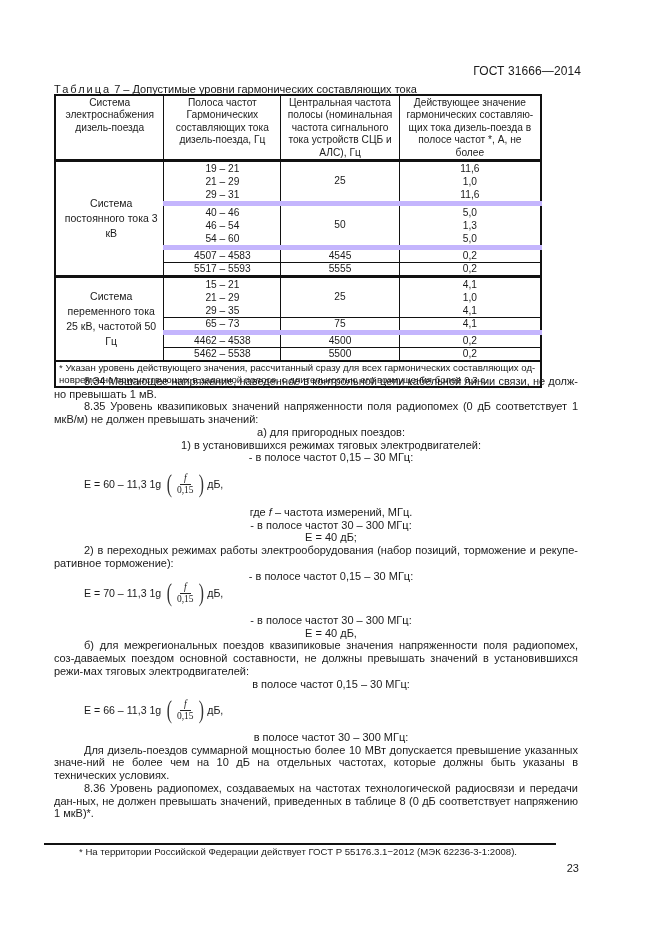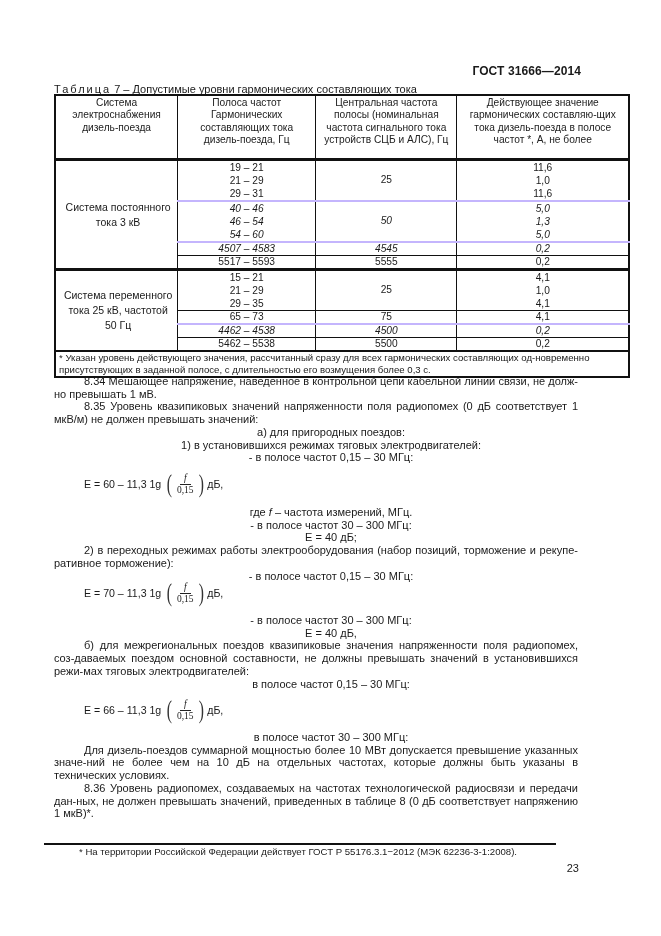--- a/index.html
+++ b/index.html
@@ -2,50 +2,50 @@
 <html><head>
 <meta charset="utf-8">
 <style>
   html, body { margin: 0; padding: 0; background: #ffffff; }
   body {
     width: 661px; height: 936px; position: relative; overflow: hidden;
     font-family: "Liberation Sans", sans-serif; color: #1a1a1a;
   }
   .gost-header {
     position: absolute; right: 80px; top: 64px;
-    font-size: 12px; font-weight: bold; letter-spacing: 0.1px;
+    font-size: 12px; font-weight: normal; letter-spacing: 0.1px;
   }
   .table-caption {
     position: absolute; left: 54px; top: 83px;
     font-size: 11px; white-space: nowrap;
   }
   .table-caption .spaced { letter-spacing: 2px; }
   table.harm {
-    position: absolute; left: 54px; top: 94px; width: 576px;
+    position: absolute; left: 54px; top: 94px; width: 488px;
     border-collapse: collapse; font-size: 10.2px; line-height: 12.6px;
     border: 2px solid #111;
   }
   table.harm th, table.harm td {
     border-left: 1px solid #111; border-right: 1px solid #111;
     padding: 0 3px; text-align: center; vertical-align: top;
     font-weight: normal;
   }
   table.harm thead th {
     height: 61px; padding-top: 1px; border-bottom: 3px solid #111;
     color: #222; line-height: 12.4px;
   }
   table.harm col.c1 { width: 112px; }
   table.harm col.c2 { width: 126px; }
   table.harm col.c3 { width: 129px; }
   table.harm col.c4 { width: 157px; }
   td.sys { text-align: left; vertical-align: middle !important; padding-left: 6px !important; line-height: 15px !important; font-size: 10.5px; }
   td.stack { line-height: 13px; padding-top: 1px; padding-bottom: 0; }
   td.mid { vertical-align: middle !important; }
   tr.sep-thin td { border-top: 1px solid #111; }
-  tr.sep-thick td { border-top: 2px solid #c4b5fd; font-style: italic; }
+  tr.sep-thick td { border-top: 5px solid #c4b5fd; }
   tr.group-start td { border-top: 3px solid #111; }
   td.single { height: 12px; line-height: 12px; padding-top: 0; }
   td.foot {
     text-align: left !important; font-size: 9.6px; line-height: 12px;
     padding: 1px 3px 2px 3px; border-top: 2px solid #111;
   }
   .body-text {
     position: absolute; left: 54px; width: 524px;
     font-size: 11px; line-height: 12.7px; text-align: justify;
   }

